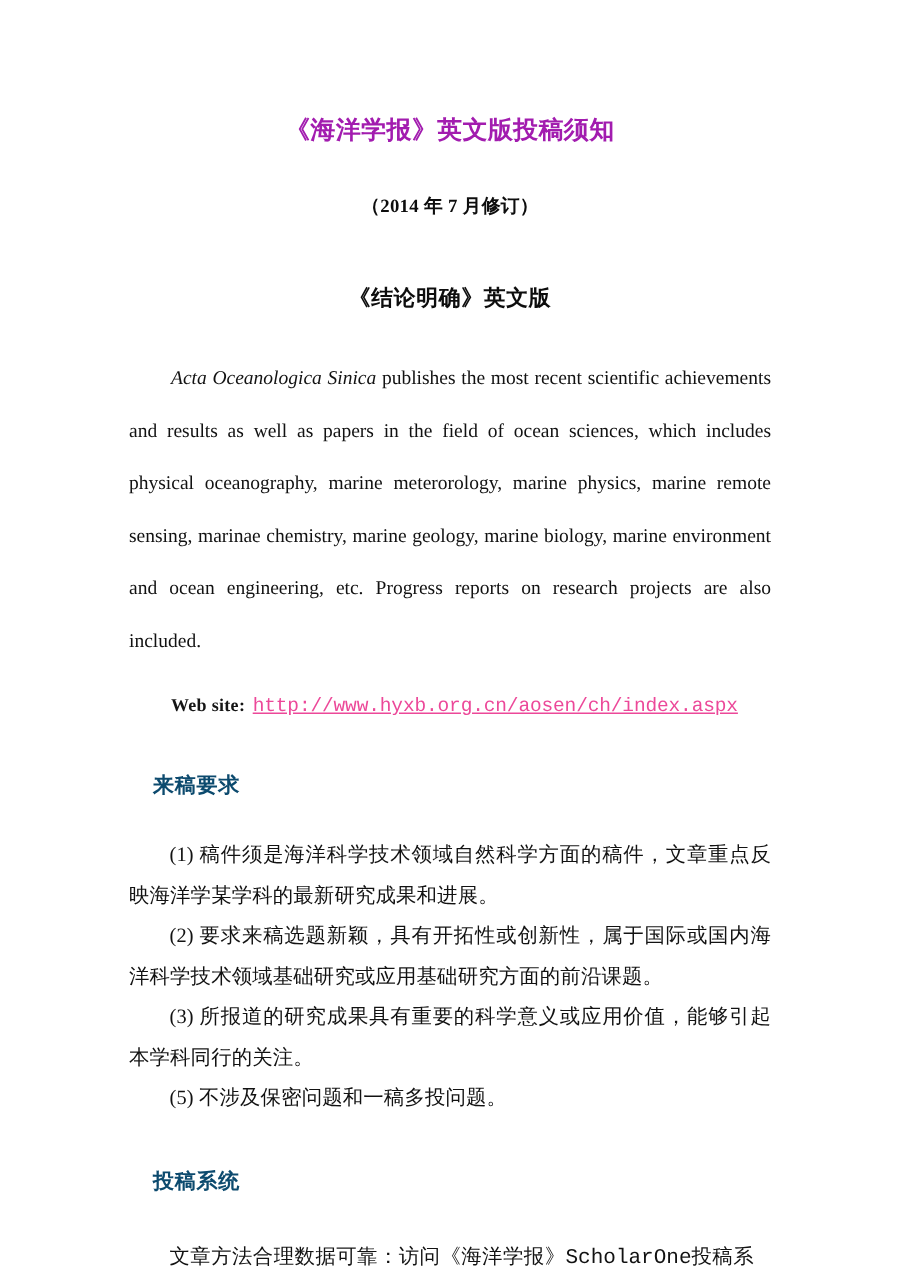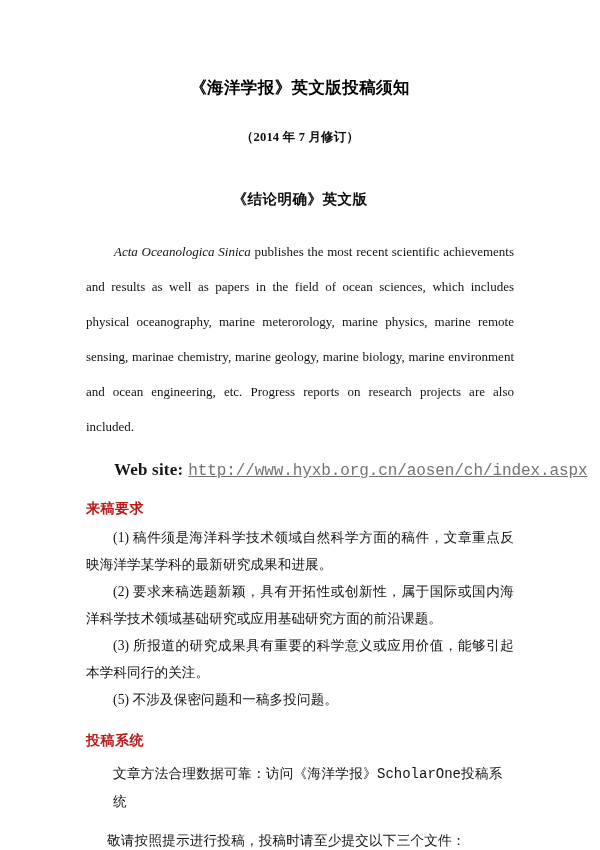--- a/index.html
+++ b/index.html
@@ -35,21 +35,21 @@
   
   .doc-title {
     margin: 0;
     padding-top: 76px;
     text-align: center;
     font-family: "Liberation Sans", "DejaVu Sans", sans-serif;
     font-weight: bold;
     font-size: 16.5px;
     letter-spacing: 0.4px;
     line-height: 1.35;
-    color: #000000;
+    color: #a21caf;
   }
   .doc-subtitle {
     margin: 17px;
     padding-top: 14px;
     text-align: center;
     font-family: "Liberation Serif", "DejaVu Serif", serif;
     font-weight: bold;
     font-size: 12.5px;
     letter-spacing: 0.2px;
     line-height: 1.3;
@@ -87,42 +87,42 @@
   .website-line {
     margin: 0;
     padding-top: 16px;
     padding-left: 28px;
     font-size: 13.6px;
     line-height: 20px;
     white-space: nowrap;
   }
   .website-label {
     font-weight: bold;
-    font-size: 17px;
+    font-size: 12px;
     letter-spacing: 0.2px;
   }
   .url-mono {
     font-family: "Liberation Mono", "DejaVu Sans Mono", monospace;
-    font-size: 16px;
-    color: #737373;
+    font-size: 13px;
+    color: #ec4899;
     text-decoration: underline;
     letter-spacing: -0.1px;
     margin-left: 5px;
   }
 
   
   .sec-heading {
-    margin: 0;
+    margin: 16px;
     padding-top: 17px;
     font-family: Liberation Serif, serif;
     font-weight: bold;
     font-size: 14px;
     letter-spacing: 0.5px;
     line-height: 22px;
-    color: #b91c1c;
+    color: #0c4a6e;
   }
 
   
   .cn-para {
     margin: 0;
     padding-top: 4px;
     font-size: 13.6px;
     line-height: 27px;
     text-indent: 27px;
     text-align: justify;

